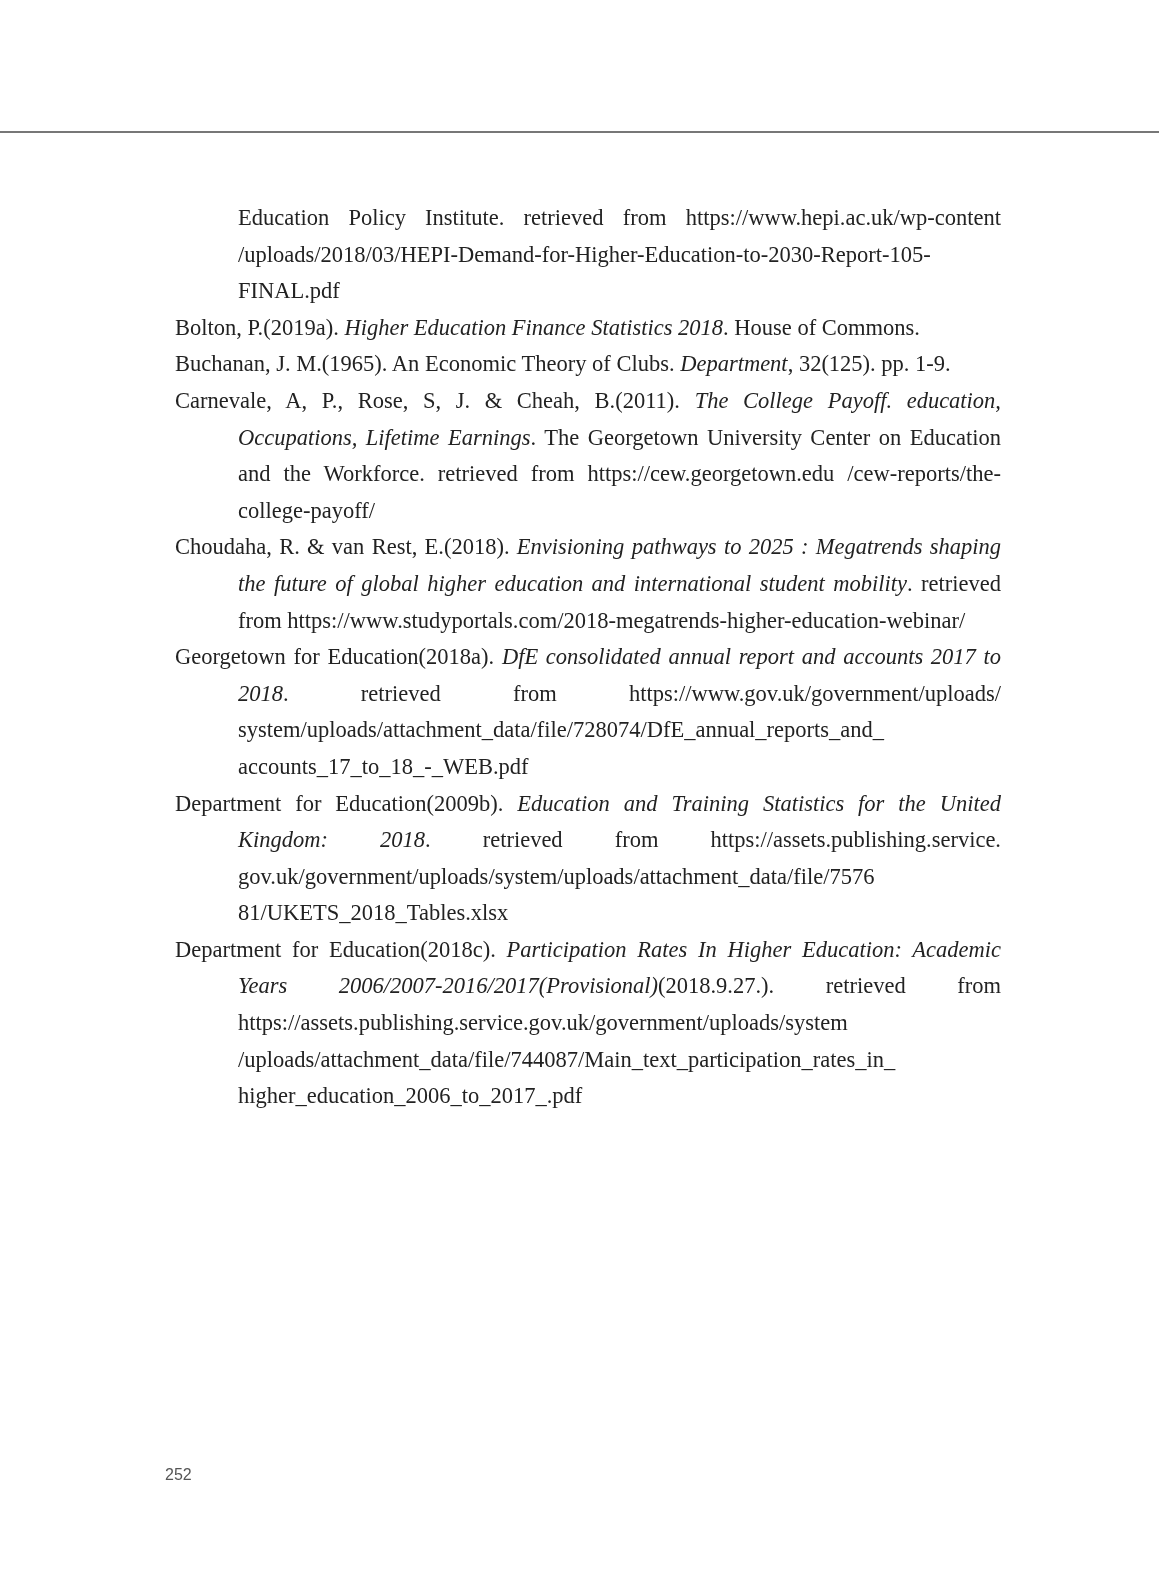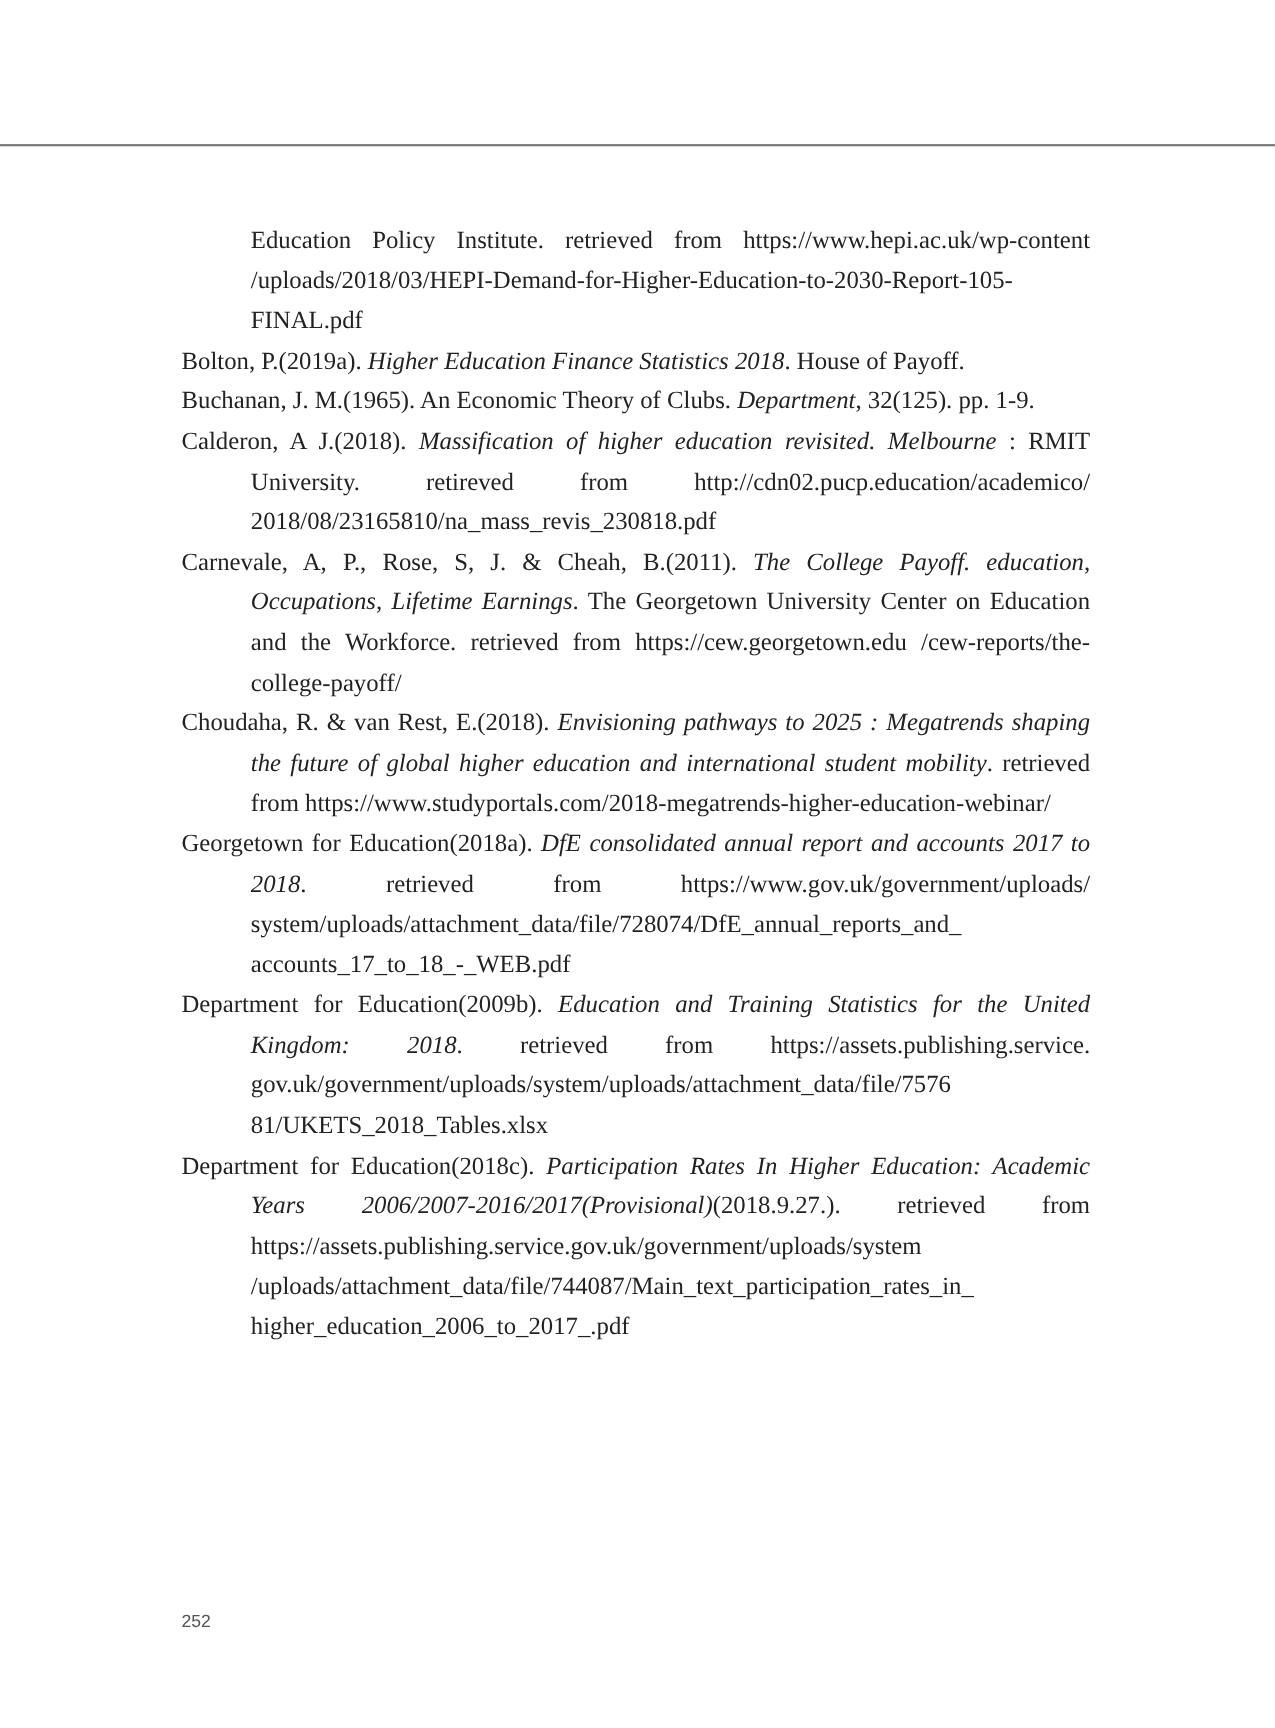--- a/index.html
+++ b/index.html
@@ -18,21 +18,21 @@
     .header-rule {
       position: absolute;
       left: 0;
       top: 131px;
       width: 1159px;
       height: 2px;
       background: #777777;
     }
     .refs {
       position: absolute;
-      left: 165px;
+      left: 175px;
       top: 200px;
       width: 826px;
       font-size: 22.5px;
       line-height: 36.6px;
       text-align: justify;
     }
     .ref {
       padding-left: 63px;
       text-indent: -63px;
       margin: 0;
@@ -53,23 +53,22 @@
       color: #555555;
     }
   </style>
 </head>
 <body>
 
 <div class="header-rule"></div>
 
 <div class="refs" id="refs">
     <p class="ref cont"><span>Education Policy Institute. retrieved from https://www.hepi.ac.uk/wp-content /uploads/2018/03/HEPI-Demand-for-Higher-Education-to-2030-Report-105-FINAL.pdf</span></p>
-    <p class="ref"><span>Bolton, P.(2019a). </span><i>Higher Education Finance Statistics 2018</i><span>. House of Payoff.</span></p>
+    <p class="ref"><span>Bolton, P.(2019a). </span><i>Higher Education Finance Statistics 2018</i><span>. House of Commons.</span></p>
     <p class="ref"><span>Buchanan, J. M.(1965). An  Economic Theory of Clubs.  </span><i>Department</i><span>, 32(125). pp. 1-9.</span></p>
-    <p class="ref"><span>Calderon, A J.(2018). </span><i>Massification of higher education revisited. Melbourne</i><span> : RMIT University. retireved from http://cdn02.pucp.education/academico/ 2018/08/23165810/na_mass_revis_230818.pdf</span></p>
     <p class="ref"><span>Carnevale, A, P., Rose, S, J. &amp; Cheah, B.(2011). </span><i>The College Payoff. education, Occupations, Lifetime Earnings</i><span>. The Georgetown University Center on Education and the Workforce. retrieved from https://cew.georgetown.edu /cew-reports/the-college-payoff/</span></p>
     <p class="ref"><span>Choudaha, R. &amp; van Rest, E.(2018). </span><i>Envisioning pathways to 2025 : Megatrends shaping the future of global higher education and international student mobility</i><span>. retrieved from https://www.studyportals.com/2018-megatrends-higher-education-webinar/</span></p>
     <p class="ref"><span>Georgetown for Education(2018a). </span><i>DfE consolidated annual report and accounts 2017 to 2018</i><span>. retrieved from https://www.gov.uk/government/uploads/ system/uploads/attachment_data/file/728074/DfE_annual_reports_and_ accounts_17_to_18_-_WEB.pdf</span></p>
     <p class="ref"><span>Department for Education(2009b). </span><i>Education and Training Statistics for the United Kingdom: 2018</i><span>. retrieved from https://assets.publishing.service. gov.uk/government/uploads/system/uploads/attachment_data/file/7576 81/UKETS_2018_Tables.xlsx</span></p>
     <p class="ref"><span>Department for Education(2018c). </span><i>Participation Rates In Higher Education: Academic Years 2006/2007-2016/2017(Provisional)</i><span>(2018.9.27.). retrieved from https://assets.publishing.service.gov.uk/government/uploads/system /uploads/attachment_data/file/744087/Main_text_participation_rates_in_ higher_education_2006_to_2017_.pdf</span></p>
   </div>
 
 <div class="page-number">252</div>
 
 </body></html>

